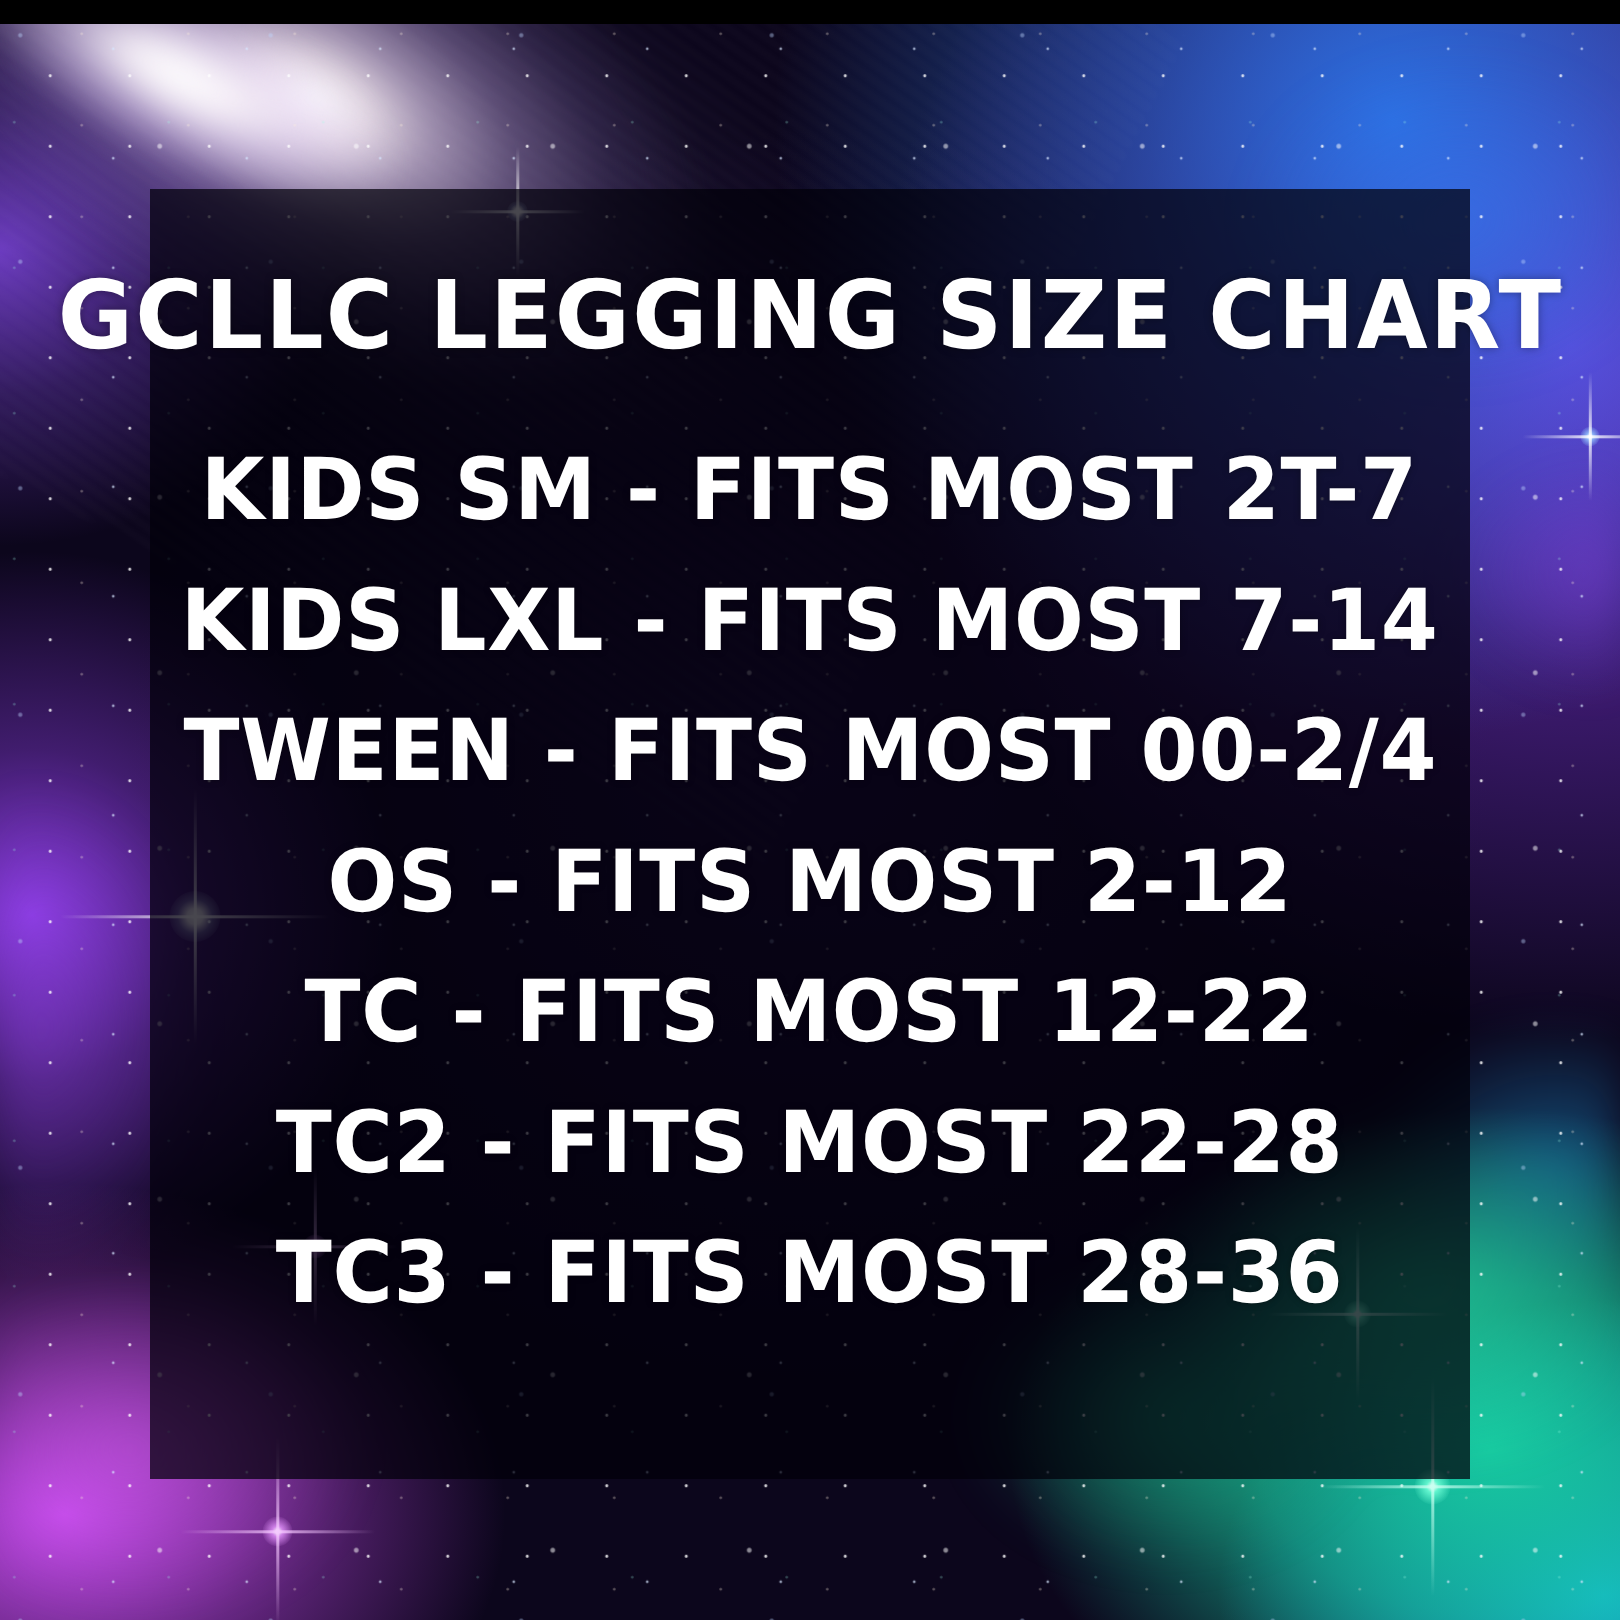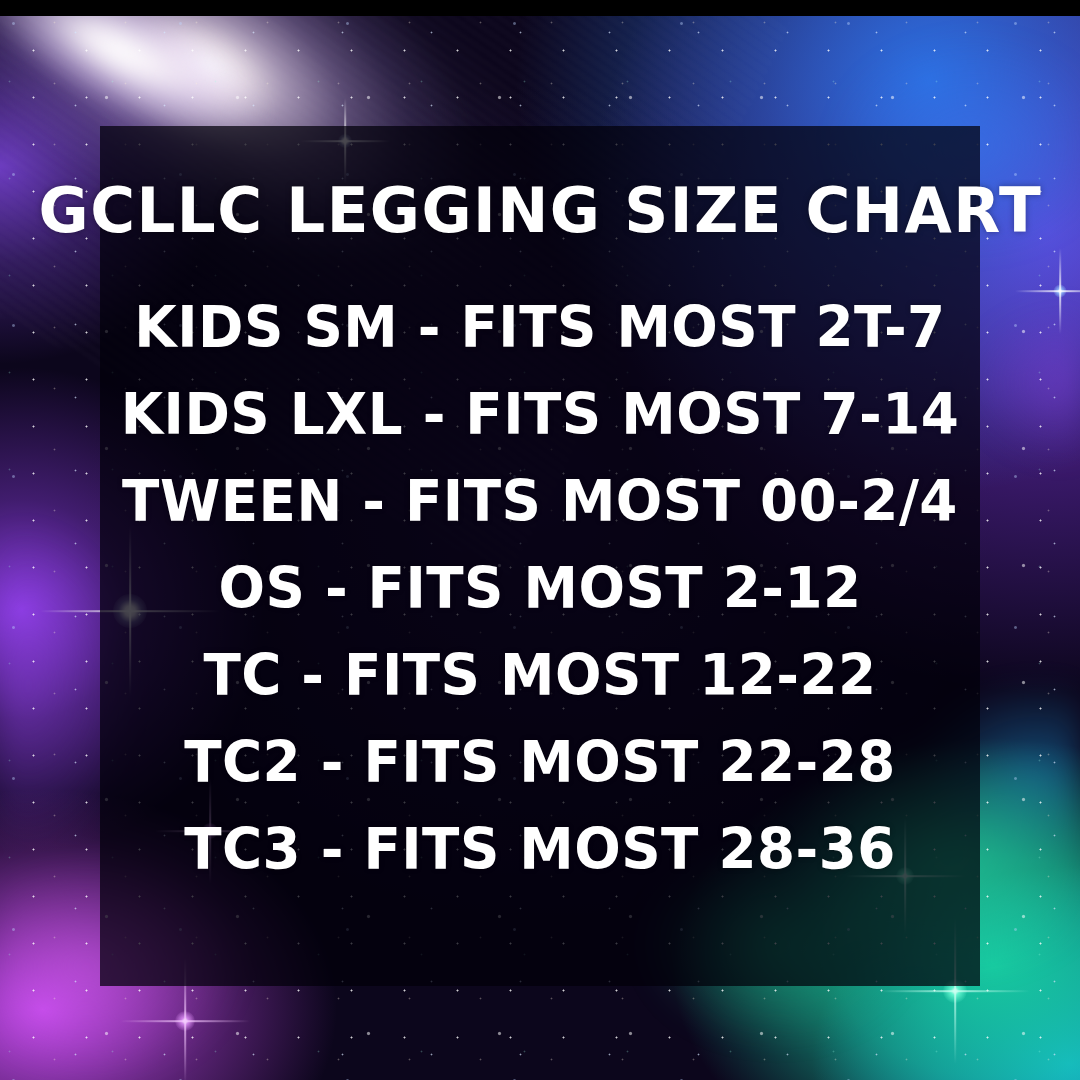--- a/index.html
+++ b/index.html
@@ -174,20 +174,21 @@
     line-height: 1;
     white-space: nowrap;
     margin-top: 163px;
     text-shadow: 0 0 6px rgba(0,0,0,0.35);
     transform: scaleX(0.97);
   }
   #size-rows {
     margin-top: 42px;
     display: flex;
     flex-direction: column;
+    align-items: center;
     width: 100%;
   }
   .size-row {
     color: #ffffff;
     font-family: "DejaVu Sans", sans-serif;
     font-weight: 700;
     font-size: 57px;
     line-height: 87px;
     letter-spacing: 0.5px;
     white-space: nowrap;

